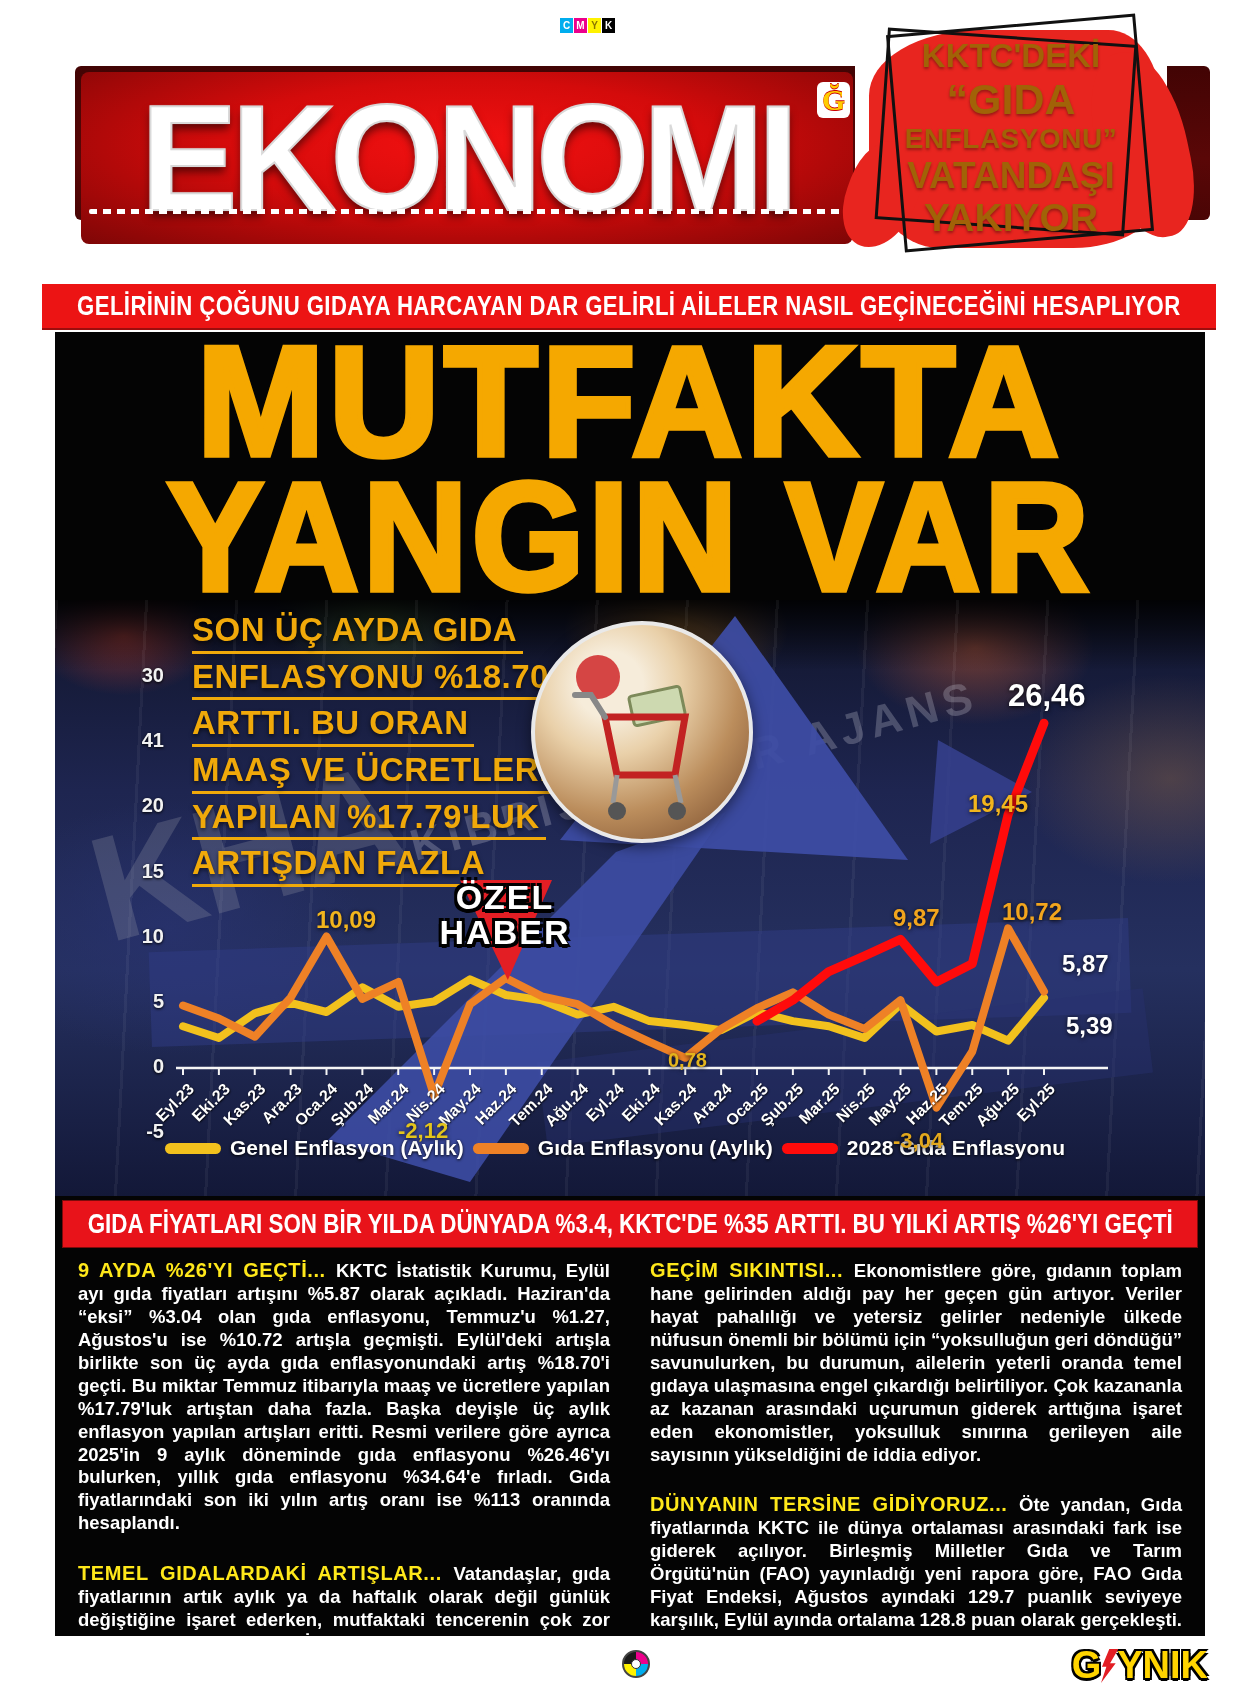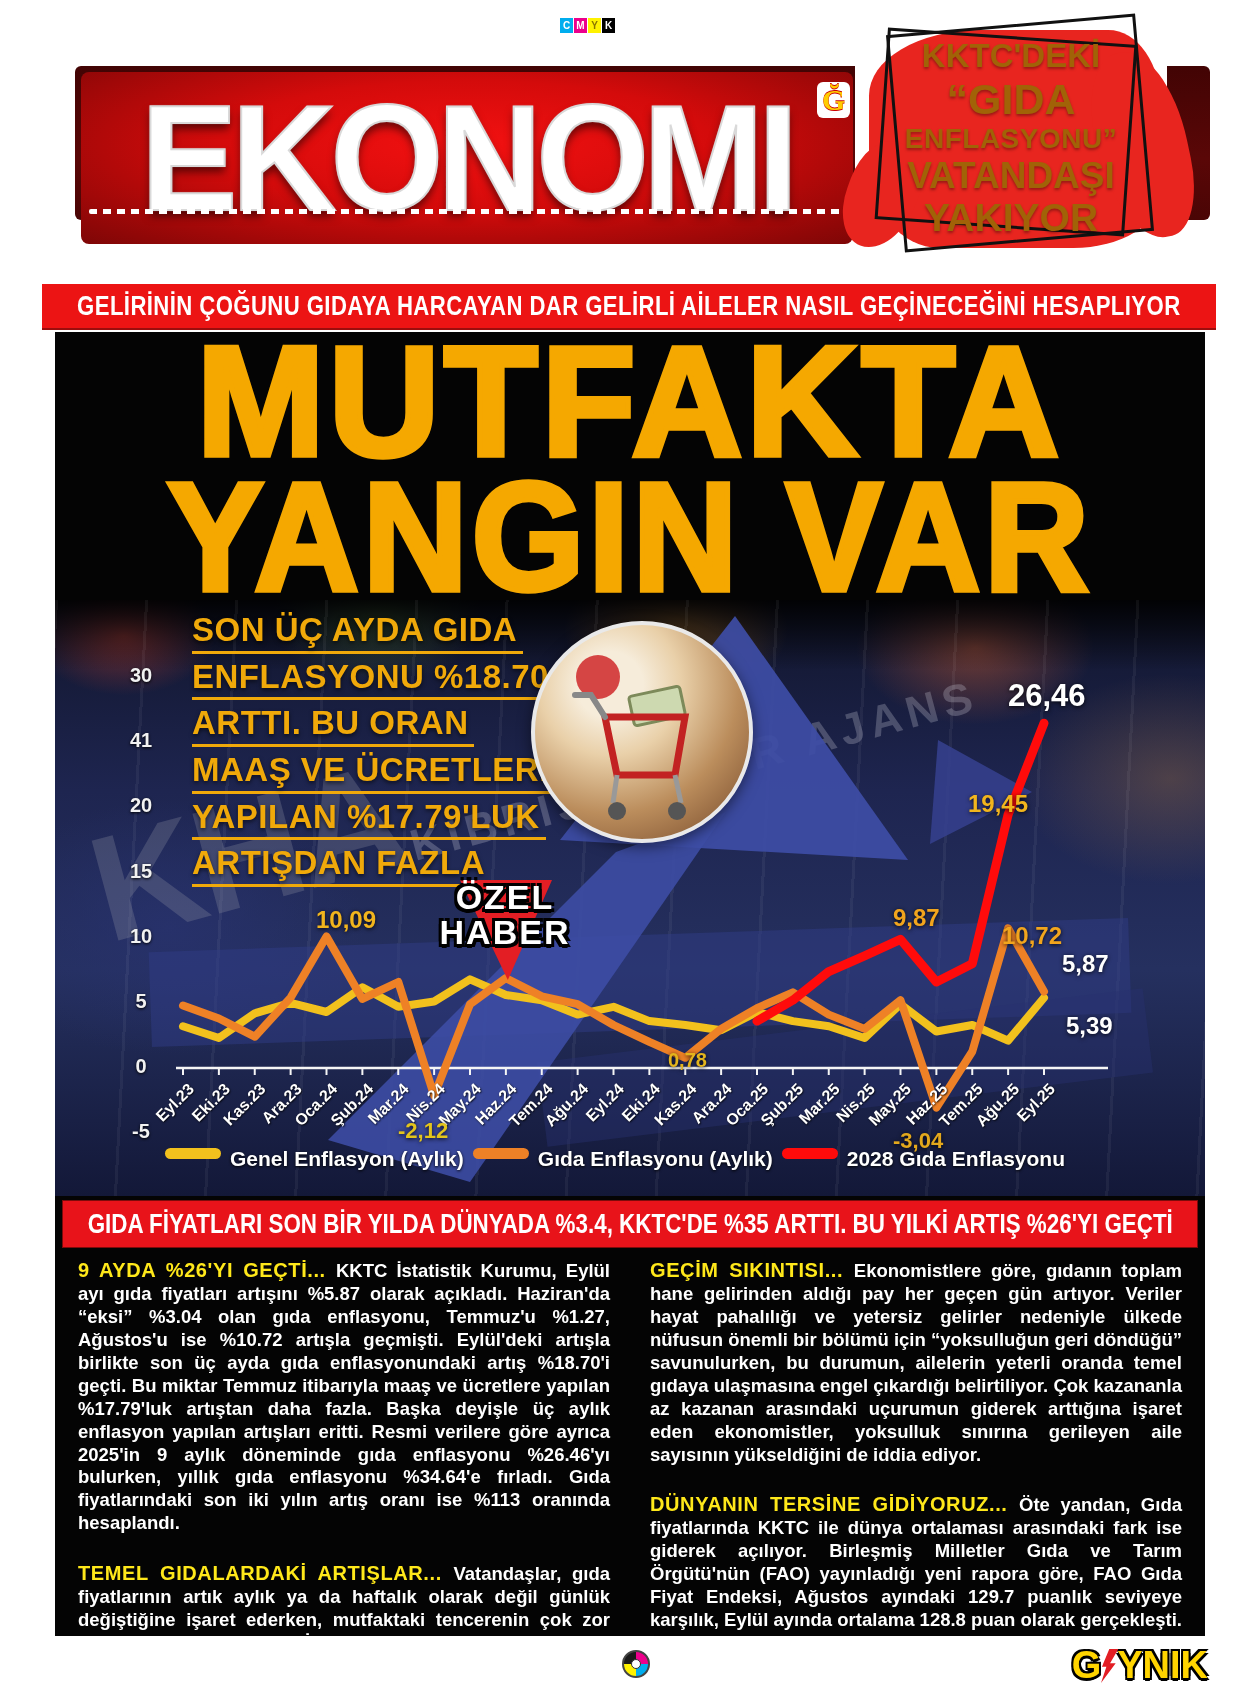--- a/index.html
+++ b/index.html
@@ -83,31 +83,31 @@
     background:radial-gradient(circle at 35% 28%,#f6ecda 0 16%,#e9d0a9 34%,#bb8d5c 62%,#6f4326 100%);}
 
   
   #ozel{position:absolute;left:420px;top:880px;width:170px;height:104px;z-index:7;text-align:center;}
   #ozel .tri{position:absolute;left:40px;top:0;width:92px;height:100px;background:#e31e24;
     clip-path:polygon(0 0,100% 0,52% 100%);}
   #ozel .t1,#ozel .t2{position:relative;font:900 34px/1.02 "Liberation Sans",sans-serif;color:#fff;letter-spacing:2px;
     text-shadow:-3px -3px 0 #000,3px -3px 0 #000,-3px 3px 0 #000,3px 3px 0 #000,0 4px 0 #000;}
 
   
-  .ylab{position:absolute;left:118px;width:46px;text-align:center;z-index:6;
+  .ylab{position:absolute;left:118px;width:46px;text-align:right;z-index:6;
     font:700 20px "Liberation Sans",sans-serif;color:#f2f2f2;text-shadow:0 1px 3px #000;}
   .xlab{position:absolute;top:1080px;z-index:6;white-space:nowrap;transform:rotate(-45deg);transform-origin:100% 0;
     font:700 16px "Liberation Sans",sans-serif;color:#fff;text-shadow:0 1px 2px #000;}
   .ann{position:absolute;z-index:7;font-weight:700;font-family:"Liberation Sans",sans-serif;white-space:nowrap;
     text-shadow:0 1px 4px rgba(0,0,0,.85);}
 
   #legend{position:absolute;left:165px;top:1136px;width:900px;display:flex;justify-content:space-between;z-index:7;}
   .lgitem{display:flex;align-items:center;gap:9px;}
   .lgswatch{width:56px;height:11px;border-radius:6px;}
-  .lglabel{font:700 21px "Liberation Sans",sans-serif;color:#fff;text-shadow:0 1px 3px #000;margin-top:11px;}
+  .lglabel{font:700 21px "Liberation Sans",sans-serif;color:#fff;text-shadow:0 1px 3px #000;}
 
   
   #banner{position:absolute;left:62px;top:1200px;width:1134px;height:46px;background:#e8131a;z-index:6;
     display:flex;align-items:center;justify-content:center;overflow:hidden;border:1px solid #7d0a0a;}
   #banner span{font:900 28px "Liberation Sans",sans-serif;color:#fff;white-space:nowrap;transform:scaleX(.8);}
 
   
   #bodycols{position:absolute;left:78px;top:1258px;width:1104px;z-index:6;display:flex;gap:40px;}
   .col{flex:1;}
   .col p{margin:0 0 26px 0;font:700 18.5px/1.24 "Liberation Sans",sans-serif;color:#fff;text-align:justify;}
@@ -315,18 +315,18 @@
     <div class="xlab" style="right: 355.5px;">May.25</div>
     <div class="xlab" style="right: 319.625px;">Haz.25</div>
     <div class="xlab" style="right: 283.75px;">Tem.25</div>
     <div class="xlab" style="right: 247.875px;">Ağu.25</div>
     <div class="xlab" style="right: 212px;">Eyl.25</div>
     <div class="ann" style="left: 316px; top: 906px; color: rgb(242, 181, 29); font-size: 24px;">10,09</div>
     <div class="ann" style="left: 398px; top: 1118px; color: rgb(227, 196, 28); font-size: 22px;">-2,12</div>
     <div class="ann" style="left: 668px; top: 1049px; color: rgb(227, 180, 28); font-size: 20px;">0,78</div>
     <div class="ann" style="left: 893px; top: 1128px; color: rgb(227, 168, 28); font-size: 22px;">-3,04</div>
     <div class="ann" style="left: 893px; top: 904px; color: rgb(242, 165, 29); font-size: 24px;">9,87</div>
-    <div class="ann" style="left: 1002px; top: 898px; color: rgb(242, 165, 29); font-size: 24px; margin-top: 24px;">10,72</div>
+    <div class="ann" style="left: 1002px; top: 898px; color: rgb(242, 165, 29); font-size: 24px;">10,72</div>
     <div class="ann" style="left: 968px; top: 790px; color: rgb(242, 181, 29); font-size: 24px;">19,45</div>
     <div class="ann" style="left: 1008px; top: 678px; color: rgb(255, 255, 255); font-size: 31px;">26,46</div>
     <div class="ann" style="left: 1062px; top: 950px; color: rgb(255, 255, 255); font-size: 24px;">5,87</div>
     <div class="ann" style="left: 1066px; top: 1012px; color: rgb(255, 255, 255); font-size: 24px;">5,39</div>
   </div>
 
 </body></html>

